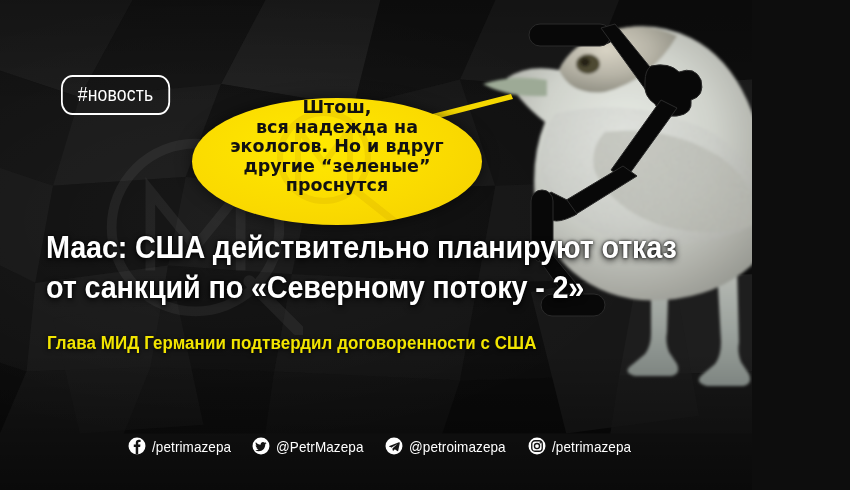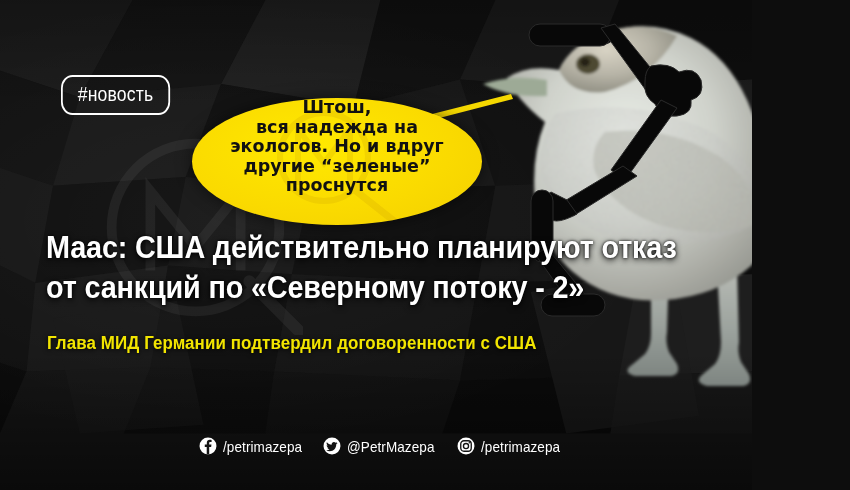--- a/index.html
+++ b/index.html
@@ -319,20 +319,27 @@
     </div>
 
     <div class="social-item">
       <svg class="sicon" viewBox="0 0 24 24">
         <circle cx="12" cy="12" r="11.3" fill="#ffffff"></circle>
         <path d="M19.2 8.1c-.5.2-1.1.4-1.7.5.6-.4 1.1-1 1.3-1.7-.6.3-1.2.6-1.9.7-.6-.6-1.4-1-2.3-1-1.7 0-3.1 1.4-3.1 3.1 0 .3 0 .5.1.7-2.6-.1-4.9-1.4-6.4-3.3-.3.5-.4 1-.4 1.6 0 1.1.5 2 1.4 2.6-.5 0-1-.2-1.4-.4 0 1.5 1.1 2.8 2.5 3.1-.3.1-.6.1-.9.1-.2 0-.4 0-.6-.1.4 1.2 1.5 2.1 2.9 2.2-1.1.8-2.4 1.3-3.8 1.3h-.7c1.4.9 3 1.4 4.7 1.4 5.6 0 8.7-4.7 8.7-8.7v-.4c.6-.4 1.1-1 1.6-1.6Z" fill="#141414"></path>
       </svg>
       <span class="handle">@PetrMazepa</span>
     </div>
 
+    <div class="social-item">
+      <svg class="sicon" viewBox="0 0 24 24">
+        <circle cx="12" cy="12" r="11.3" fill="#ffffff"></circle>
+        <path d="M18.6 7.1 5.9 12c-.7.3-.7.7-.1.9l3.2 1 1.2 3.7c.2.4.3.6.7.6.3 0 .4-.1.6-.3l1.6-1.5 3.3 2.4c.6.3 1 .2 1.2-.6l2.1-10c.2-.9-.3-1.3-1.1-1.1Zm-2.1 2.3-6 5.3-.2 2.4-1.1-3.4Z" fill="#141414"></path>
+      </svg>
+      <span class="handle">@petroimazepa</span>
+    </div>
 
     <div class="social-item">
       <svg class="sicon" viewBox="0 0 24 24">
         <circle cx="12" cy="12" r="11.3" fill="#ffffff"></circle>
         <rect x="5" y="5" width="14" height="14" rx="4.3" fill="none" stroke="#141414" stroke-width="1.8"></rect>
         <circle cx="12" cy="12" r="3.4" fill="none" stroke="#141414" stroke-width="1.8"></circle>
         <circle cx="16.4" cy="7.7" r="1" fill="#141414"></circle>
       </svg>
       <span class="handle">/petrimazepa</span>
     </div>

